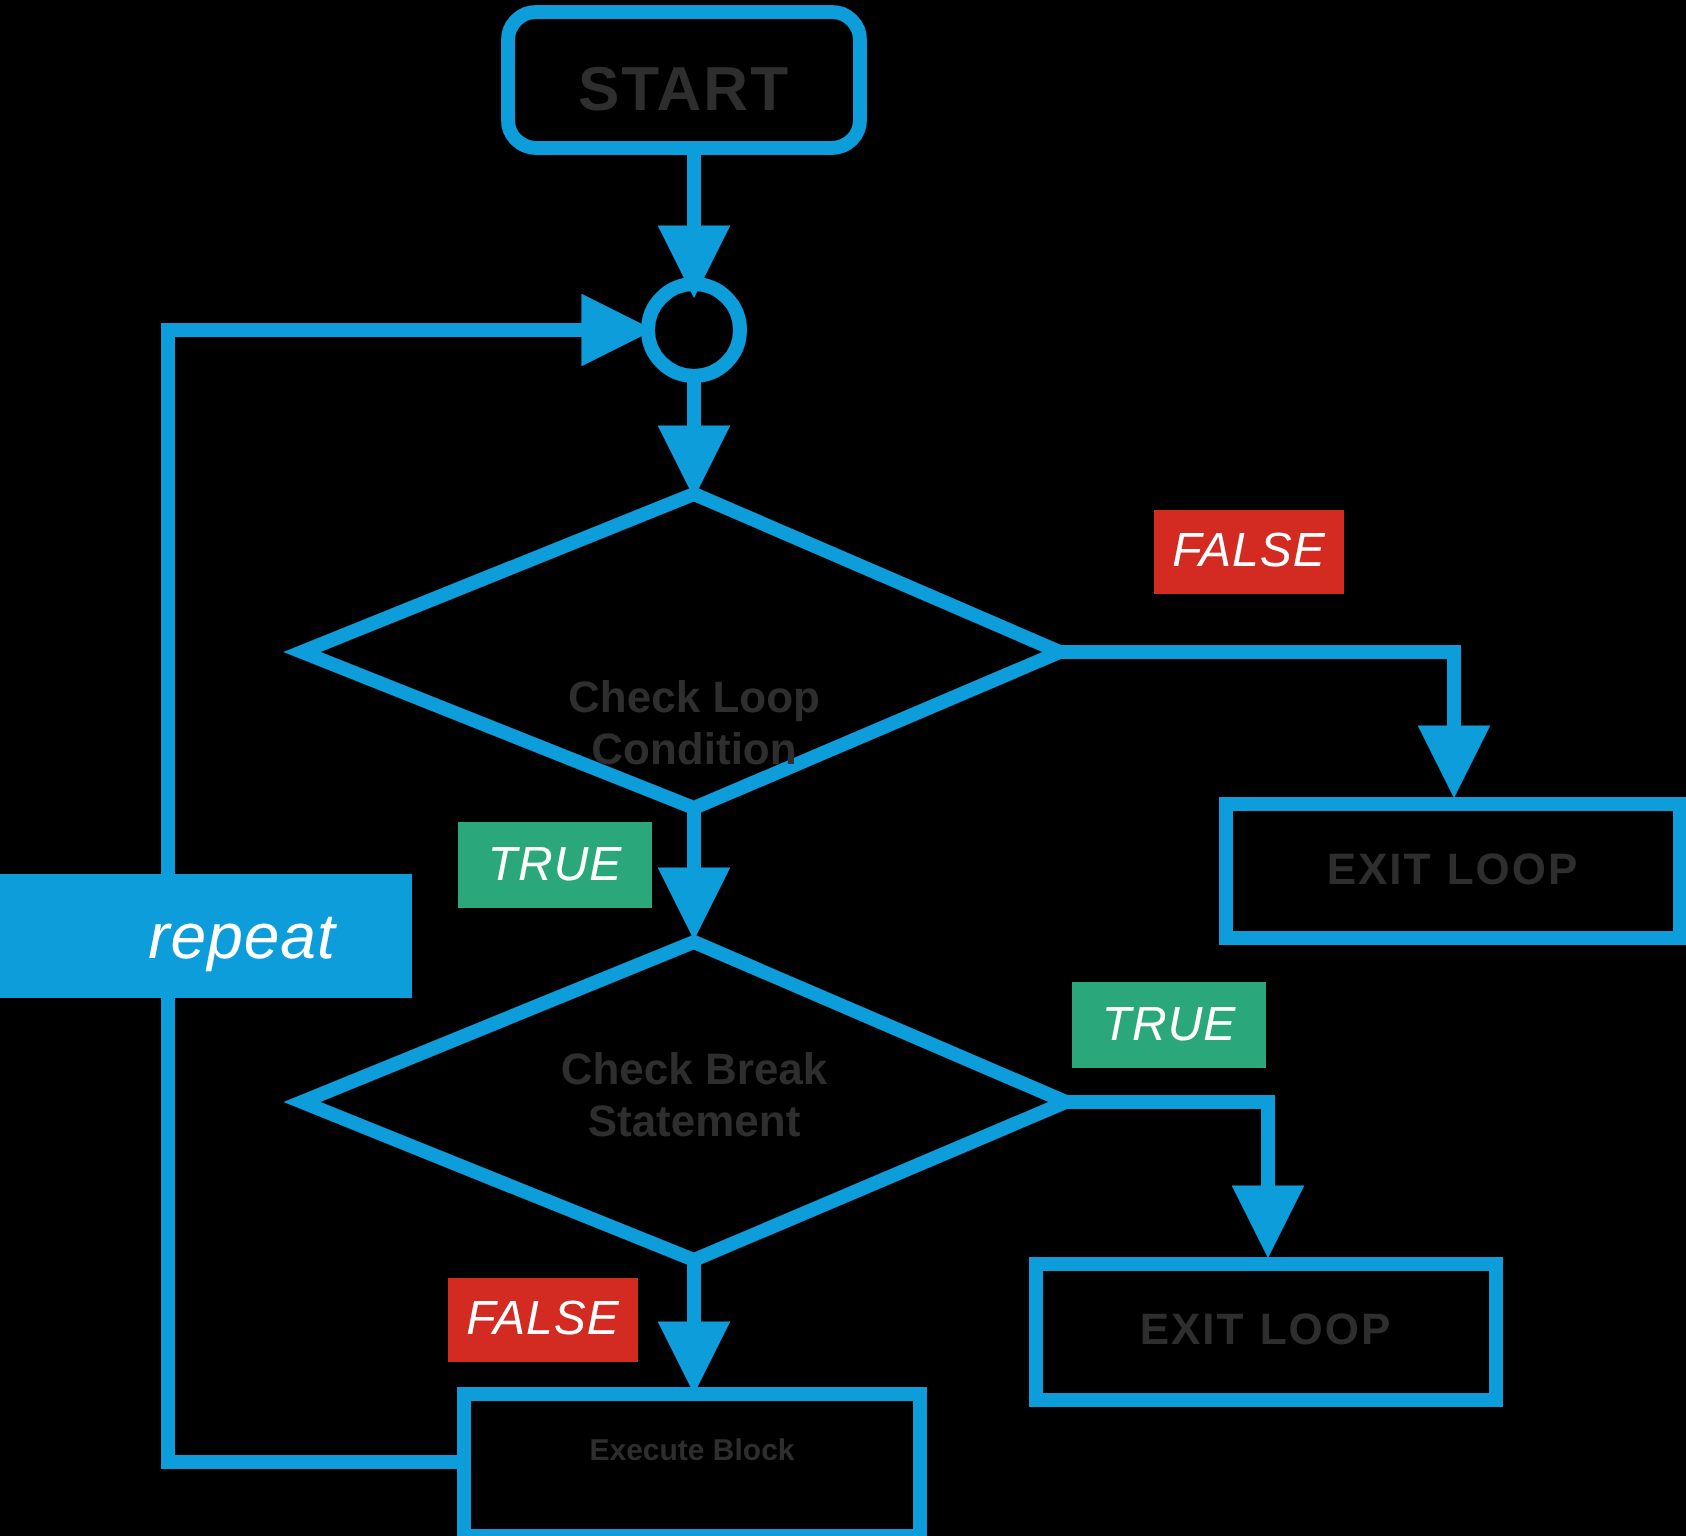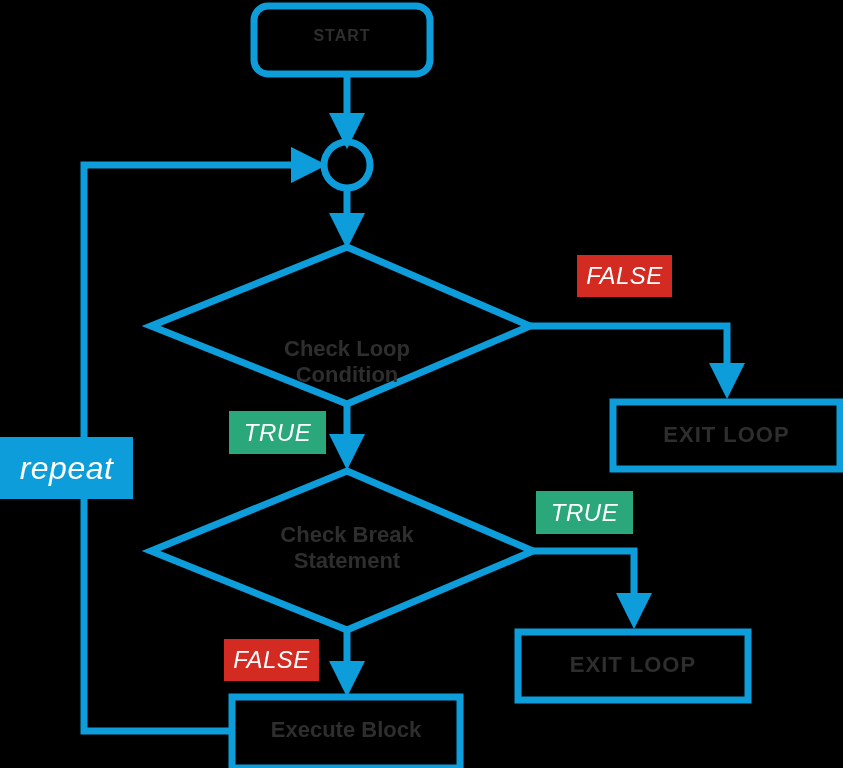--- a/index.html
+++ b/index.html
@@ -84,37 +84,37 @@
       <rect x="518" y="632" width="230" height="68"></rect>
 
       <path d="M 347 630 L 347 688" marker-end="url(#arrow)"></path>
 
       <rect x="232" y="697" width="228" height="71"></rect>
 
       <path d="M 232 731 L 84 731 L 84 165 L 318 165" marker-end="url(#arrow)"></path>
     </g>
   </svg>
 
-  <div class="node-text" style="left:254px; top:26px; width:176px; font-size:16px; letter-spacing:1px;">START</div>
+  <div class="node-text" style="left:254px; top:26px; width:176px; font-size:31px; letter-spacing:1px;">START</div>
 
   <div class="node-text" style="left:217px; top:296px; width:260px; font-size:22px;margin-top:40px;">Check Loop
 Condition</div>
 
   <div class="node-text" style="left:613px; top:422px; width:227px; font-size:22px; letter-spacing:1px;">EXIT LOOP</div>
 
   <div class="node-text" style="left:217px; top:522px; width:260px; font-size:22px;">Check Break
 Statement</div>
 
   <div class="node-text" style="left:518px; top:652px; width:230px; font-size:22px; letter-spacing:1px;">EXIT LOOP</div>
 
-  <div class="node-text" style="left:232px; top:717px; width:228px; font-size:22px;">Execute Block</div>
+  <div class="node-text" style="left:232px; top:717px; width:228px; font-size:15px;">Execute Block</div>
 
   <div class="tag" style="left:577px; top:255px; width:95px; height:42px; background:#d32a22; font-size:24px;">FALSE</div>
 
   <div class="tag" style="left:229px; top:411px; width:97px; height:43px; background:#2aa87c; font-size:24px;">TRUE</div>
 
   <div class="tag" style="left:536px; top:491px; width:97px; height:43px; background:#2aa87c; font-size:24px;">TRUE</div>
 
   <div class="tag" style="left:224px; top:639px; width:95px; height:42px; background:#d32a22; font-size:24px;">FALSE</div>
 
-  <div class="tag" style="left:0px; top:437px; width:133px; height:62px; background:#0d9ddb; font-size:32px;">repeat</div>
+  <div class="tag" style="left:0px; top:437px; width:170px; height:62px; background:#0d9ddb; font-size:32px;padding-left:36px;">repeat</div>
 
 </div>
 
 </body></html>

